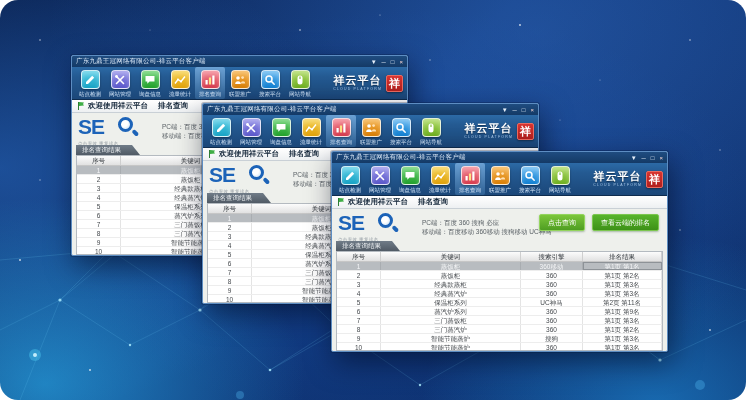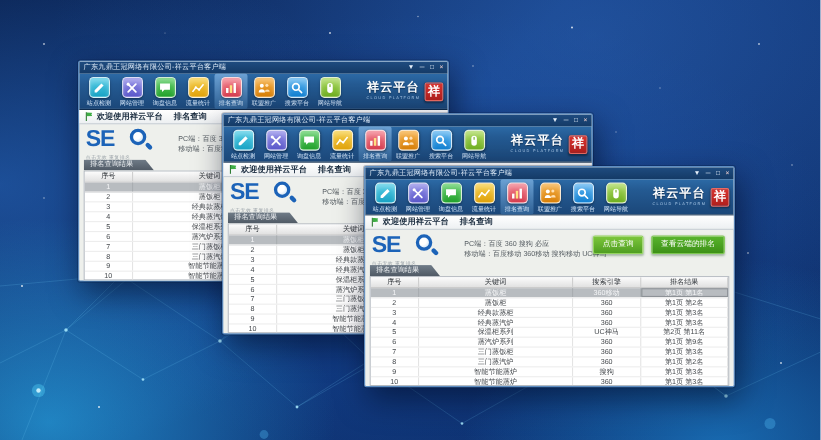--- a/index.html
+++ b/index.html
@@ -8,20 +8,21 @@
   
   .desktop {
     position:relative; width:746px; height:400px; overflow:hidden;
     background:
       radial-gradient(420px 300px at 6% 96%, rgba(45,195,255,.55), transparent 62%),
       radial-gradient(380px 280px at 88% 102%, rgba(35,165,245,.50), transparent 62%),
       radial-gradient(520px 380px at 0% 42%, rgba(50,130,230,.45), transparent 65%),
       radial-gradient(700px 460px at 72% 8%, rgba(70,140,235,.30), transparent 70%),
       radial-gradient(500px 300px at 55% 55%, rgba(25,90,190,.35), transparent 70%),
       linear-gradient(135deg, #081c47 0%, #10377a 45%, #0d2d68 100%);
+    border-radius: 18px;
   }
   .bg-net { position:absolute; left:0; top:0; width:746px; height:400px; }
 
   
   .window {
     position:absolute; width:337px; height:201px;
     border:1px solid #5d8dc2; border-radius:2px; overflow:hidden;
     background:#eef0ec;
     box-shadow: 4px 10px 28px rgba(0,8,30,.55), 0 0 0 1px rgba(0,20,50,.25);
   }

